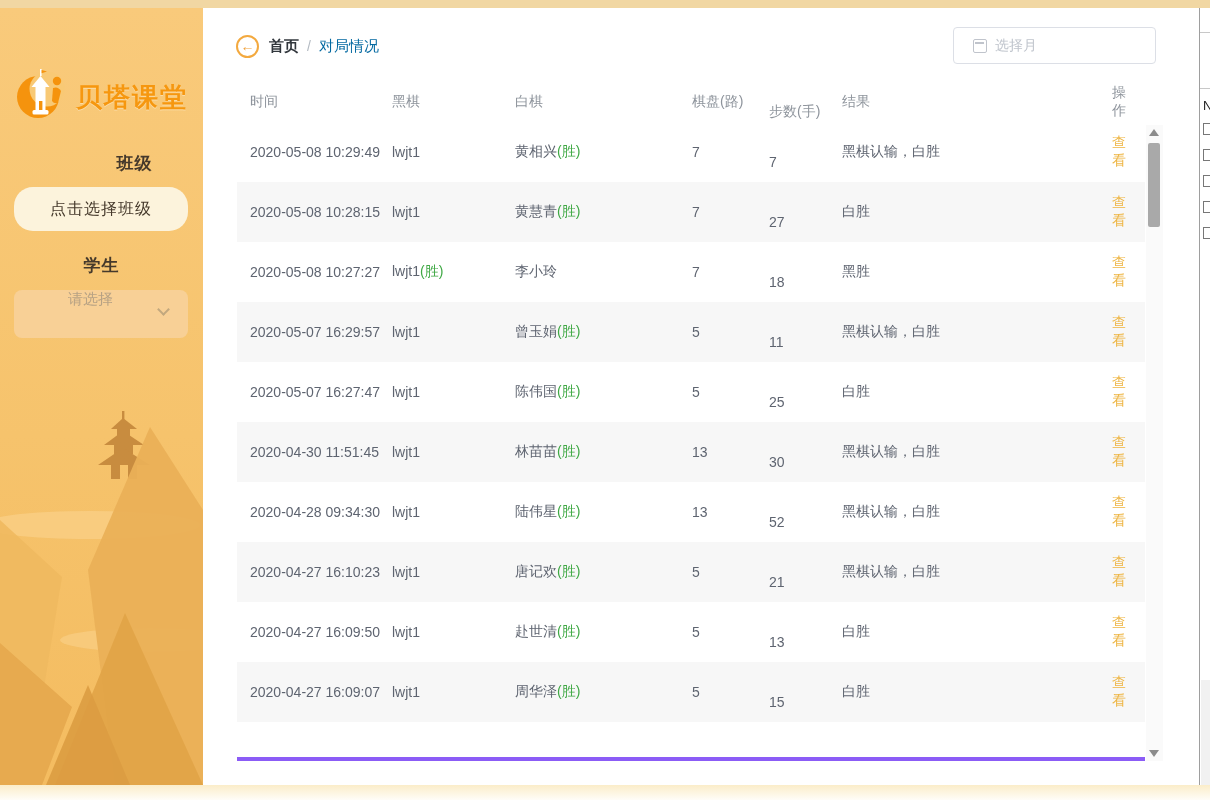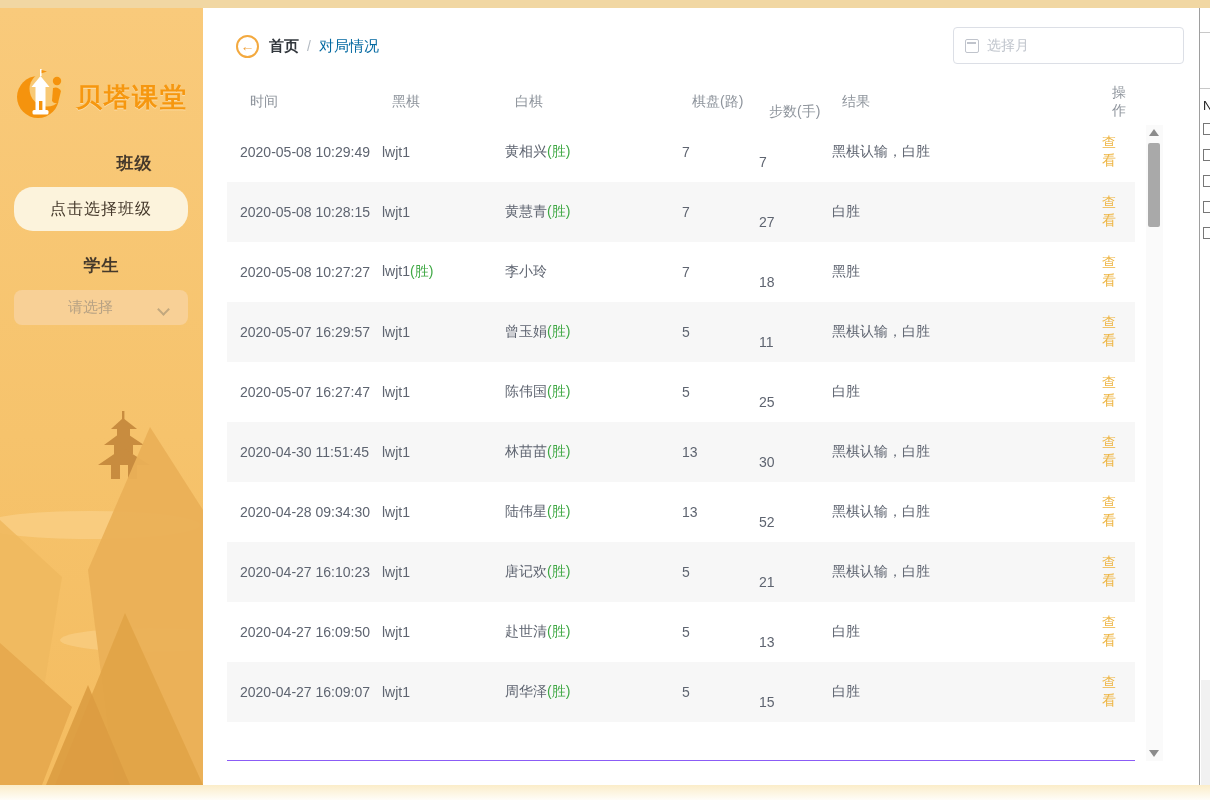--- a/index.html
+++ b/index.html
@@ -15,47 +15,47 @@
     background:linear-gradient(180deg,#F9CA7B 0%,#F6C36C 55%,#F4BC60 100%); overflow:hidden; }
   .logo { position:absolute; left:16px; top:56px; width:180px; height:66px; display:flex; align-items:center; }
   .logo-text { margin-left:8px; font-size:26px; font-weight:800; color:#F6970F; letter-spacing:2px;
     text-shadow:0 1px 0 rgba(255,255,255,.35); }
   .side-label { position:absolute; width:203px; text-align:center; font-size:17px; color:#45392B; font-weight:700; letter-spacing:1px; }
   .lbl-class { top:144px;margin-left:33px; }
   .lbl-student { top:246px; }
   .class-btn { position:absolute; left:14px; top:179px; width:174px; height:44px; background:#FCF3DC;
     border:none; border-radius:19px; font-size:16px; color:#45392B; cursor:pointer;
     display:flex; align-items:center; justify-content:center; letter-spacing:1px; }
-  .student-select { position:absolute; left:14px; top:282px; width:174px; height:35px; background:#F8D096;
-    border-radius:8px; display:flex; align-items:center; cursor:pointer; }
+  .student-select { position:absolute; left:14px; top:282px; width:174px; height:48px; background:#F8D096;
+    border-radius:8px; display:flex; align-items:flex-start; cursor:pointer; }
   .student-select .ph { margin-left:54px; font-size:15px; color:#B7A284; }
   .student-select .chev { position:absolute; right:20px; top:15px; width:9px; height:9px;
     border-right:2px solid #C2A87E; border-bottom:2px solid #C2A87E; transform:rotate(45deg); }
   .mountains { position:absolute; left:0; bottom:0; width:203px; height:400px; }
 
   
   .main { position:absolute; left:203px; top:8px; width:996px; height:777px; background:#fff; }
 
   .breadcrumb { position:absolute; left:33px; top:24px; height:28px; display:flex; align-items:center; }
   .back-btn { width:23px; height:23px; border:2px solid #F3A93F; border-radius:50%; background:#fff;
     color:#F0A23C; font-size:14px; line-height:19px; text-align:center; cursor:pointer; font-weight:700; }
   .bc-home { margin-left:10px; font-size:15px; font-weight:700; color:#32373D; cursor:pointer; }
   .bc-sep { margin:0 8px; font-size:14px; color:#B3BAC2; }
   .bc-current { font-size:15px; color:#0369a1;text-align:center; }
 
-  .month-picker { position:absolute; left:750px; top:19px; width:231px; height:37px; background:#fff;
-    border:1px solid #DCDFE6; border-radius:4px; display:flex; align-items:center; }
+  .month-picker { position:absolute; left:750px; top:19px; width:203px; height:37px; background:#fff;
+    border:1px solid #DCDFE6; border-radius:4px; display:flex; align-items:center;padding-left:8px; }
   .cal-icon { margin-left:11px; width:14px; height:14px; border:1.5px solid #C0C4CC; border-radius:2px; position:relative; }
   .cal-icon:before { content:""; position:absolute; left:1px; top:2.5px; width:9px; height:1.5px; background:#C0C4CC; }
   .month-picker .ph { margin-left:8px; font-size:14px; color:#BFC4CC; }
 
   .thead { position:absolute; left:34px; top:74px; width:908px; height:40px; display:flex;
     align-items:center; font-size:14px; color:#8E949C; }
-  .tbody { position:absolute; left:24px; top:114px; width:908px; height:639px; overflow:hidden;
-    border-bottom:1px solid #8b5cf6; }
+  .tbody { position:absolute; left:34px; top:114px; width:908px; height:639px; overflow:hidden;
+    border-bottom:4px solid #8b5cf6; }
   .trow { display:flex; align-items:center; height:60px; font-size:14px; color:#5E6470; background:#fff; }
   .trow:nth-child(even) { background:#F7F7F7; }
   .c-time   { width:155px; padding-left:13px; }
   .c-black  { width:123px; }
   .c-white  { width:145px; }
   .c-board  { width:77px;margin-left:32px; }
   .c-moves  { width:73px;margin-top:19px; }
   .c-result { width:270px; }
   .c-action { flex:1; padding-right:17px; }
   .thead .c-time { padding-left:13px; }

